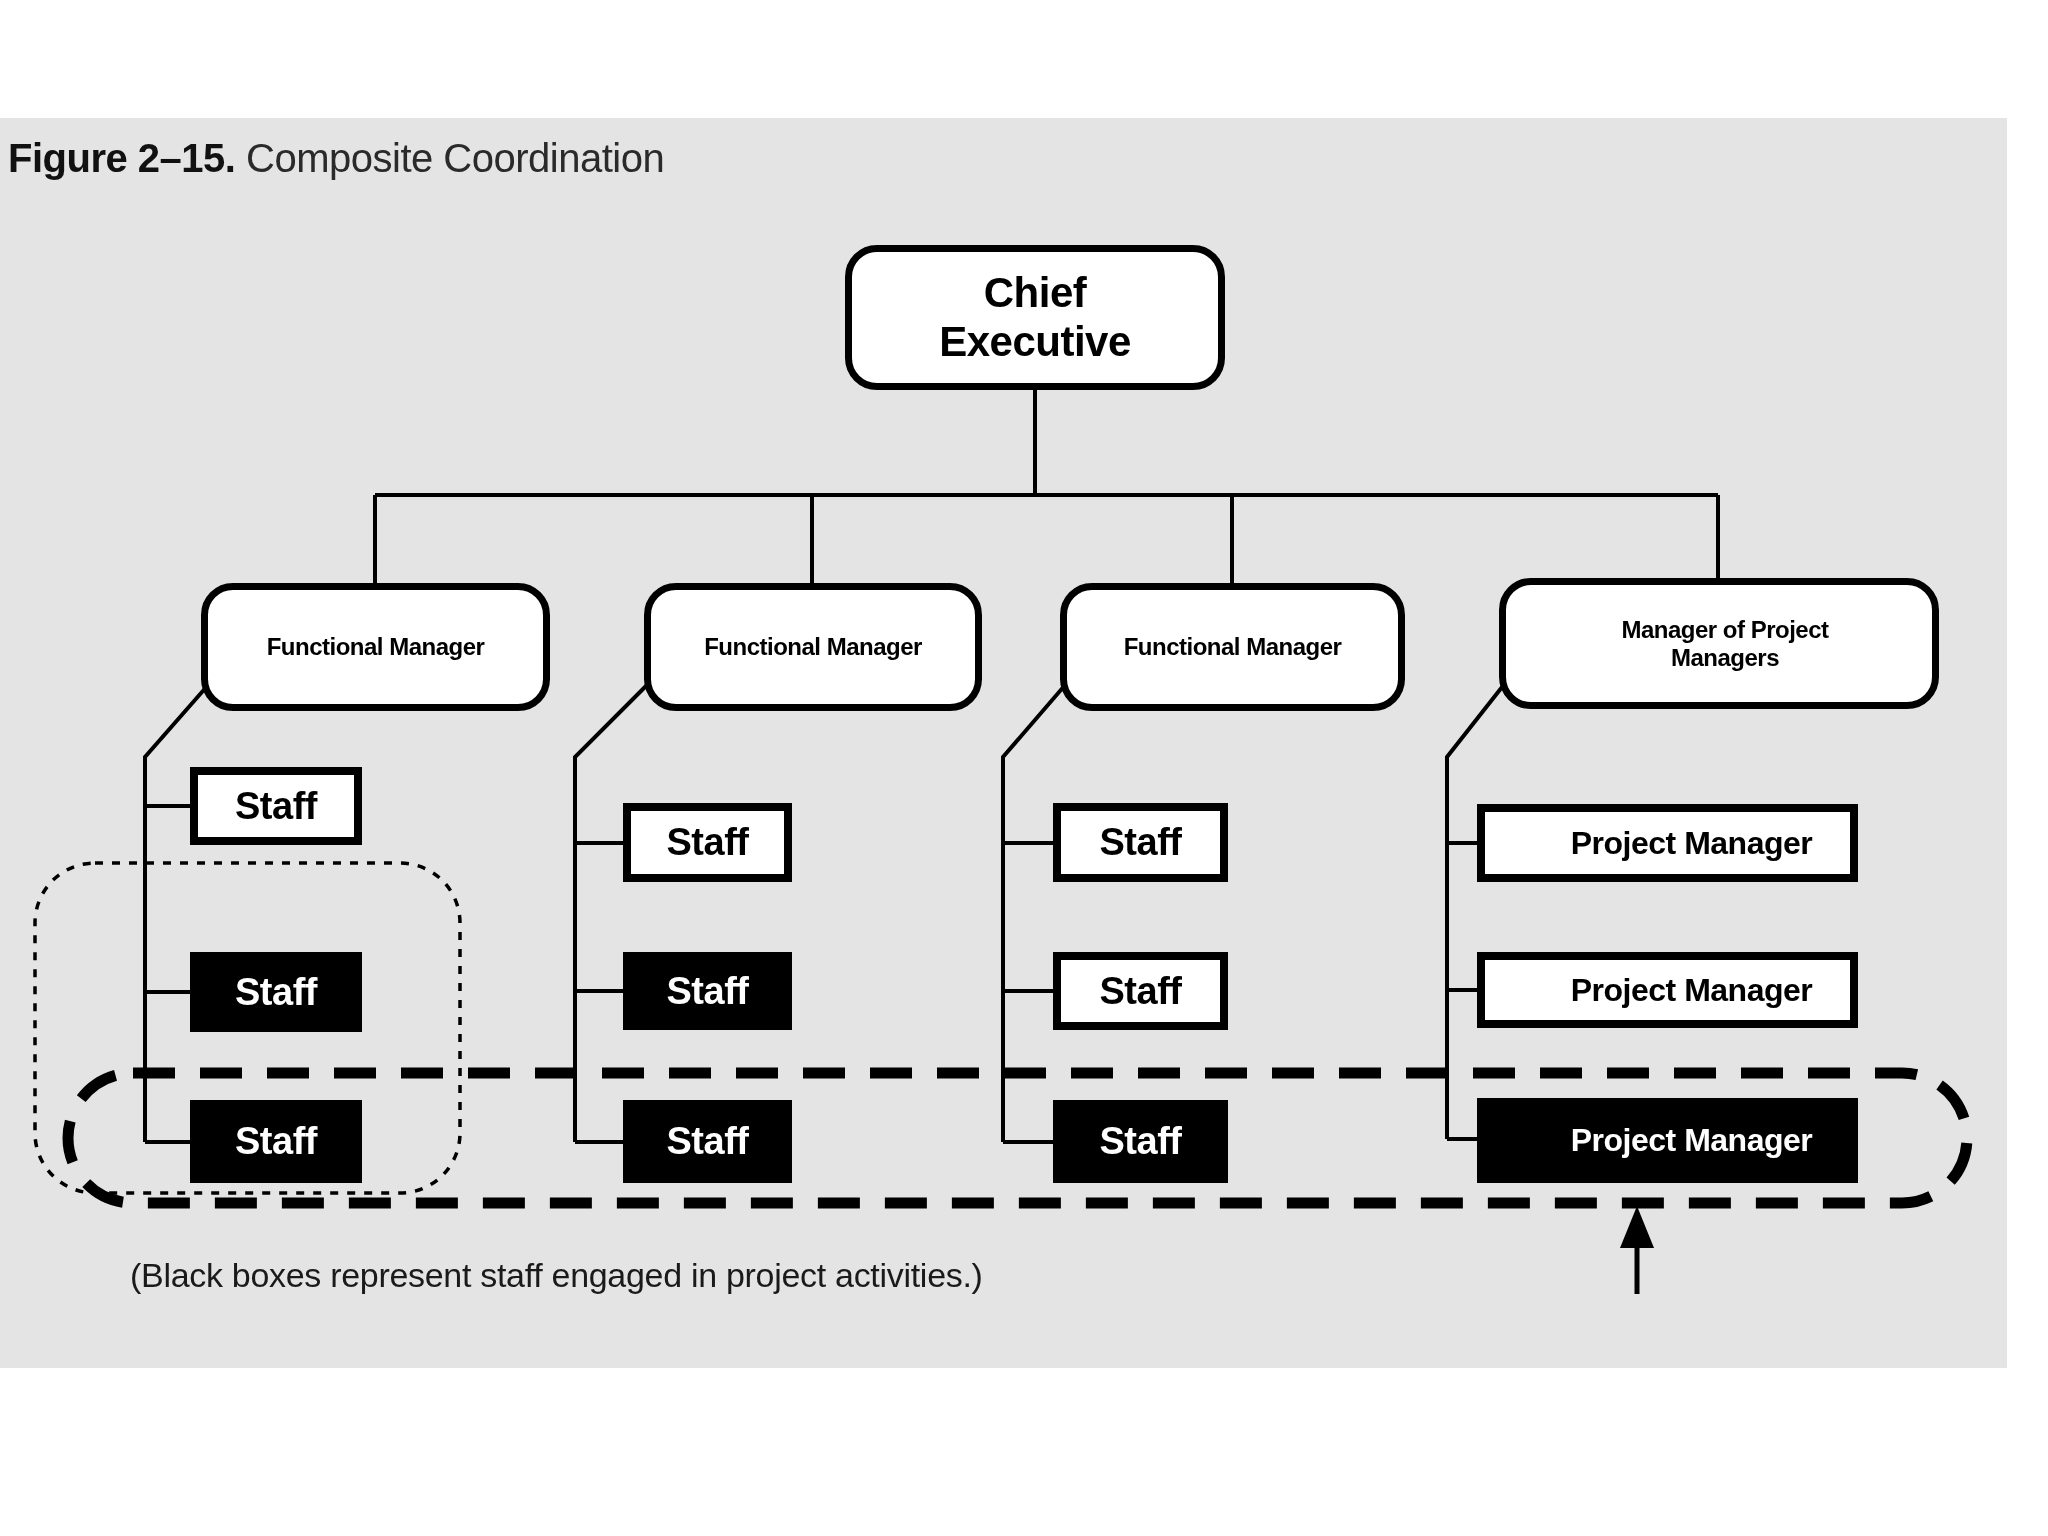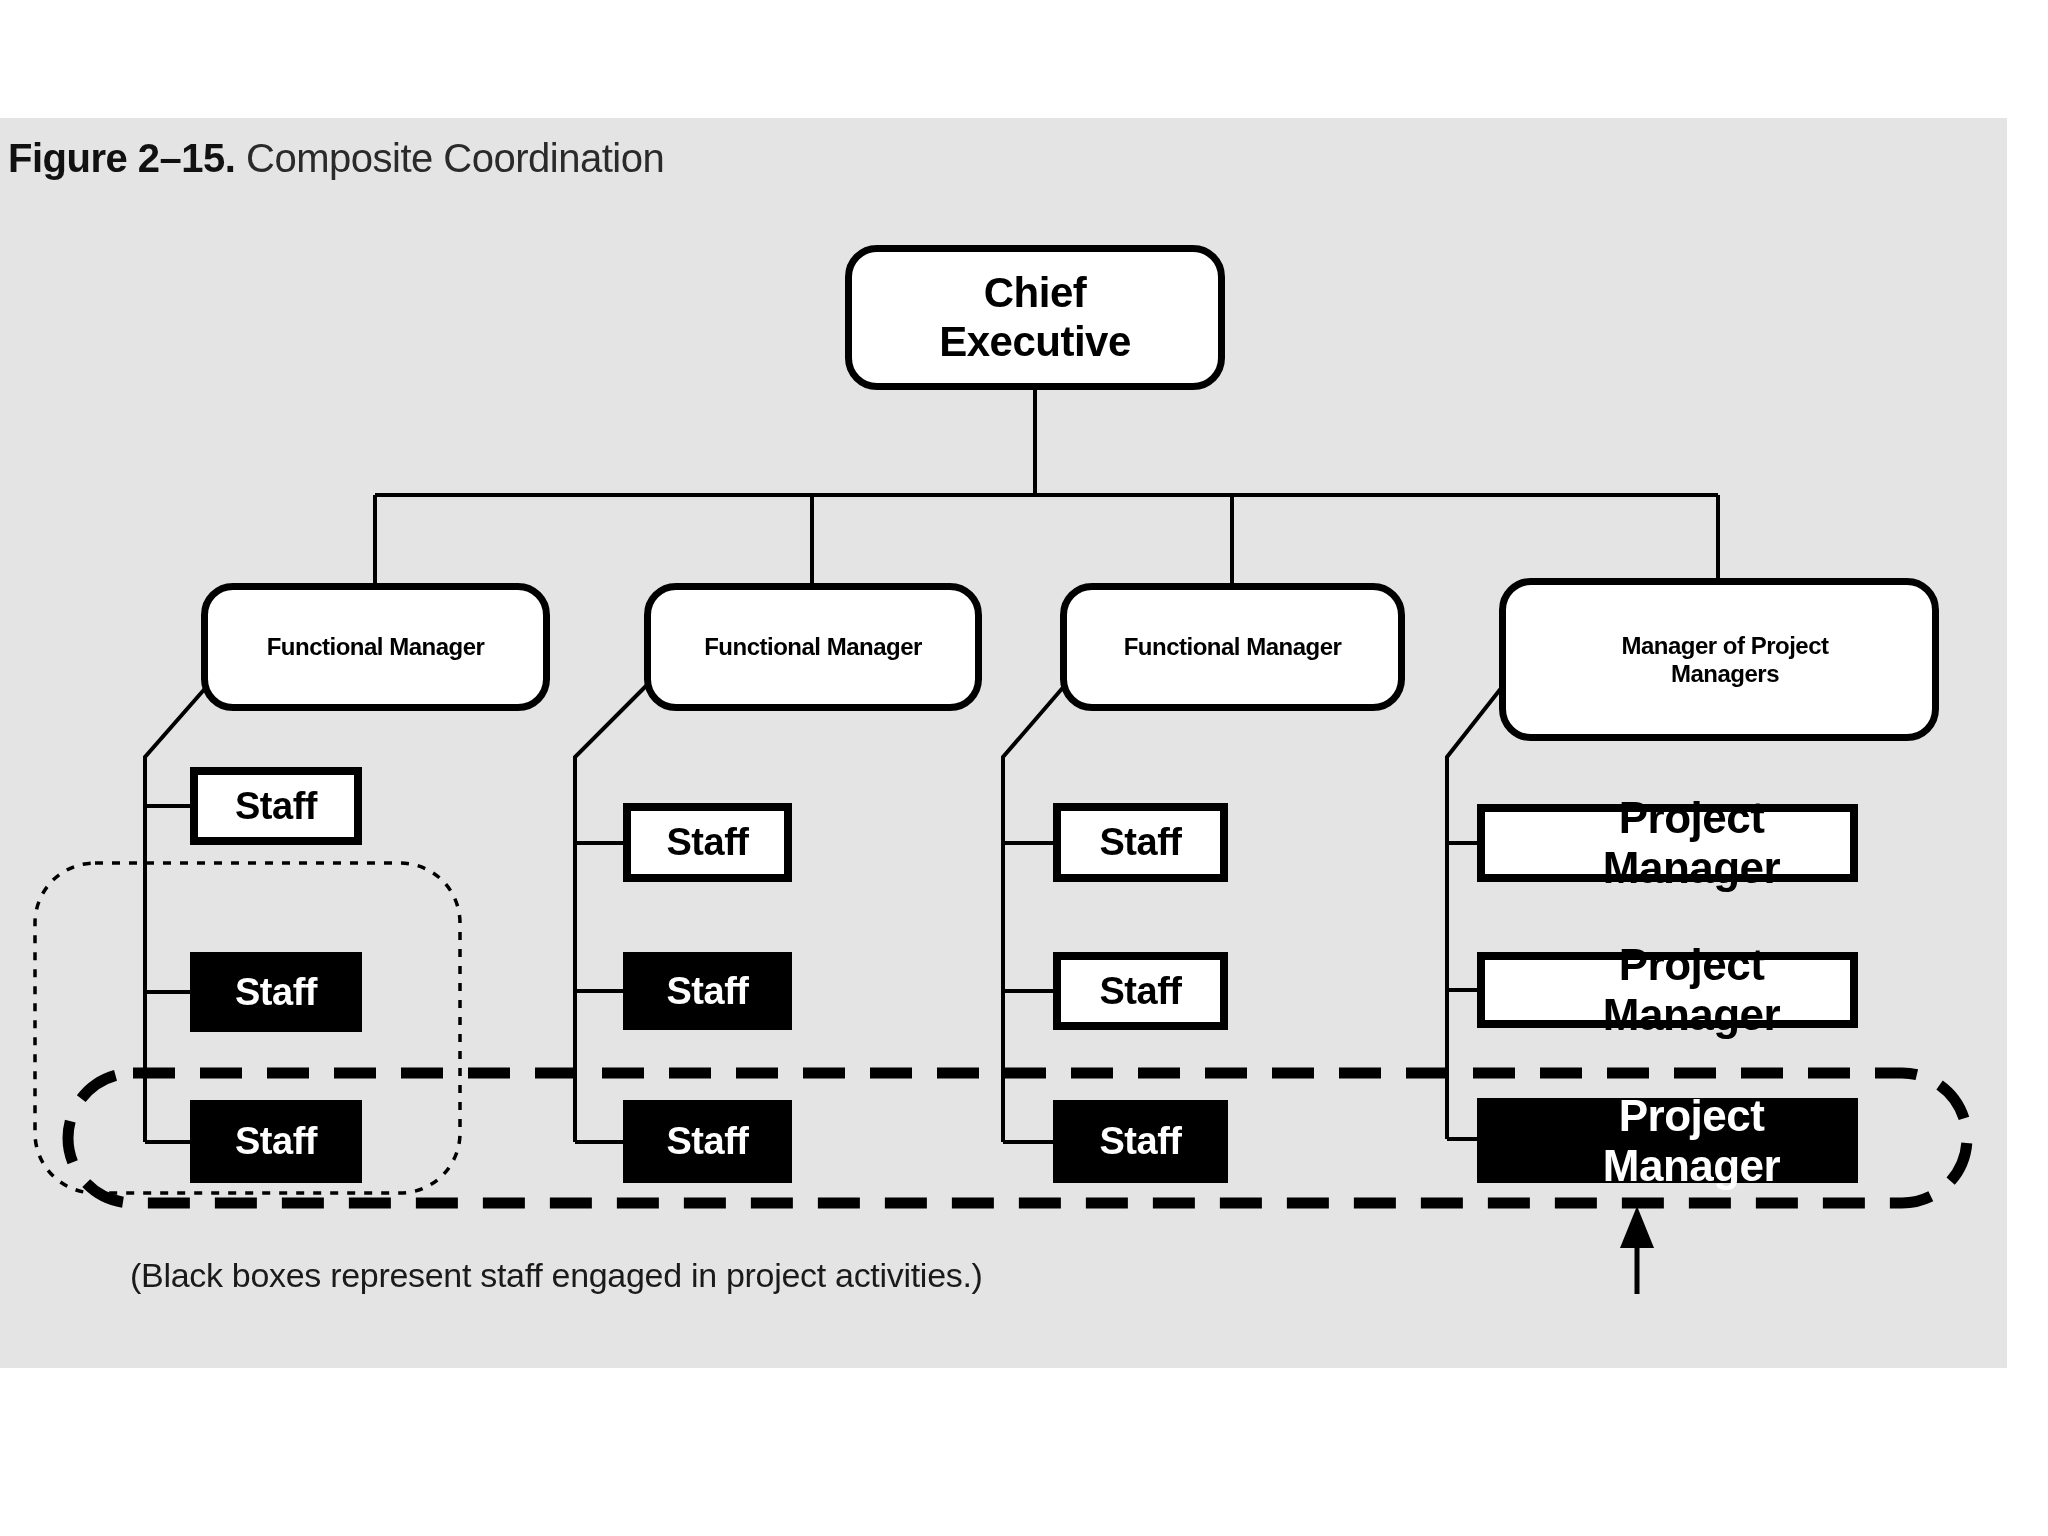--- a/index.html
+++ b/index.html
@@ -12,21 +12,21 @@
   .figure-title .ttl{font-weight:400;color:#2a2a2a;}
   svg.wires{position:absolute;left:0;top:0;width:2048px;height:1536px;}
   .box{position:absolute;box-sizing:border-box;background:#ffffff;border:8px solid #000;
        display:flex;align-items:center;justify-content:center;text-align:center;
        font-weight:bold;color:#000;letter-spacing:-0.5px;}
   .box.rounded{border-radius:32px;border-width:7px;}
   .box.filled{background:#000;color:#fff;border:none;}
   .ce{font-size:42px;line-height:1.15;}
   .mgr{font-size:24px;line-height:1.16;}
   .staff{font-size:38px;}
-  .pm{font-size:44px;padding-left:48px;}
+  .pm{font-size:32px;padding-left:48px;}
   .inner-220{display:block;width:230px;}
   .inner-310{display:block;width:310px;}
   .note{position:absolute;left:130px;top:1256px;font-size:34px;color:#1a1a1a;
         letter-spacing:-0.3px;white-space:nowrap;}
   .small-label{position:absolute;font-size:28px;font-weight:bold;color:#111;
         line-height:1.12;letter-spacing:-0.3px;}
   .pb-label{left:196px;top:872px;width:215px;}
   .pa-label{left:1480px;top:1274px;width:225px;}
 </style>
 </head>
@@ -71,21 +71,21 @@
 
   <div class="box rounded mgr" style="left:201px;top:583px;width:349px;height:128px;">
     <span class="inner-220">Functional Manager</span>
   </div>
   <div class="box rounded mgr" style="left:644px;top:583px;width:338px;height:128px;">
     <span class="inner-220">Functional Manager</span>
   </div>
   <div class="box rounded mgr" style="left:1060px;top:583px;width:345px;height:128px;">
     <span class="inner-220">Functional Manager</span>
   </div>
-  <div class="box rounded mgr" style="left:1499px;top:578px;width:440px;height:163px;padding-left:12px;">
+  <div class="box rounded mgr" style="left:1499px;top:578px;width:440px;height:131px;padding-left:12px;">
     <span class="inner-310">Manager of Project Managers</span>
   </div>
 
   <div class="box staff" style="left:190px;top:767px;width:172px;height:78px;">
     <span>Staff</span>
   </div>
   <div class="box staff filled" style="left:190px;top:952px;width:172px;height:80px;">
     <span>Staff</span>
   </div>
   <div class="box staff filled" style="left:190px;top:1100px;width:172px;height:83px;">

